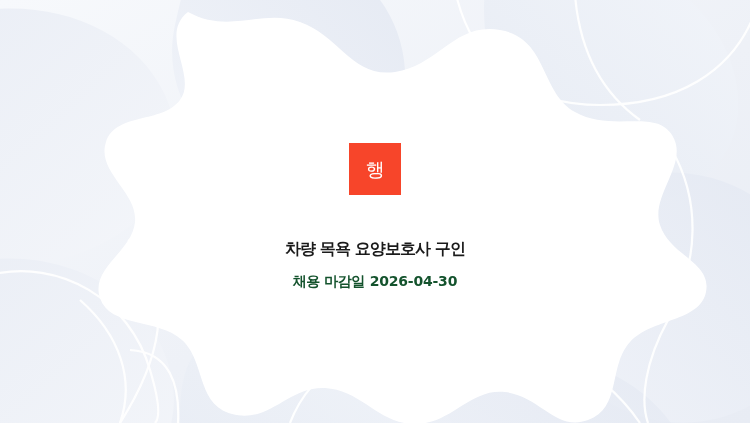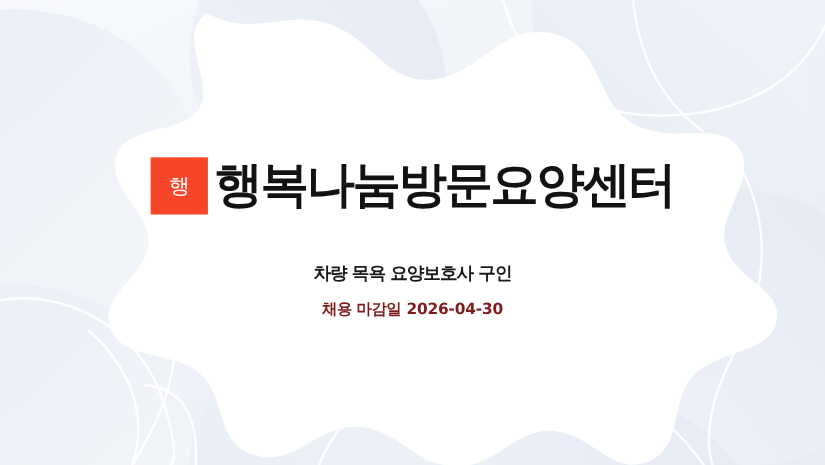--- a/index.html
+++ b/index.html
@@ -106,21 +106,21 @@
   }
 
   #deadline-line {
     position: absolute;
     top: 273px;
     left: 0;
     right: 0;
     text-align: center;
     font-size: 14px;
     font-weight: 700;
-    color: #7f1d1d;
+    color: #14532d;
     letter-spacing: -0.5px;
     line-height: 1.2;
     white-space: nowrap;
   }
 
   #deadline-label { margin-right: 5px; }
   #deadline-date { letter-spacing: -0.2px; }
 </style>
 </head>
 <body>
@@ -199,21 +199,20 @@
              C116,112 162,124 180,100
              C198,76 158,35 188,12 Z" fill="#ffffff"></path>
   </svg>
 
   <div id="content">
 
     <div id="brand-row">
       <div id="logo-badge">
         <span id="logo-badge-initial">행</span>
       </div>
-      <div id="company-name">행복나눔방문요양센터</div>
     </div>
 
     <div id="job-title">차량 목욕 요양보호사 구인</div>
 
     <div id="deadline-line">
       <span id="deadline-label">채용 마감일</span><span id="deadline-date">2026-04-30</span>
     </div>
 
   </div>
 </div>

